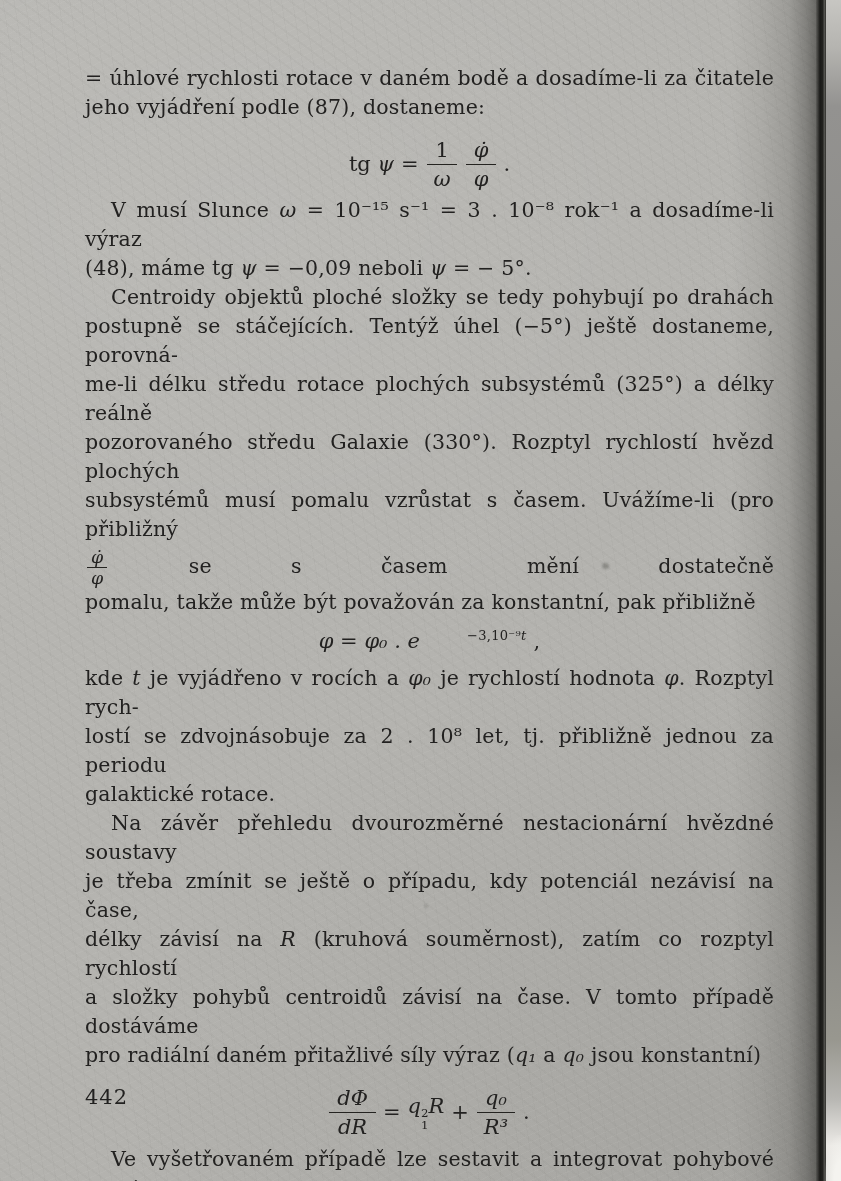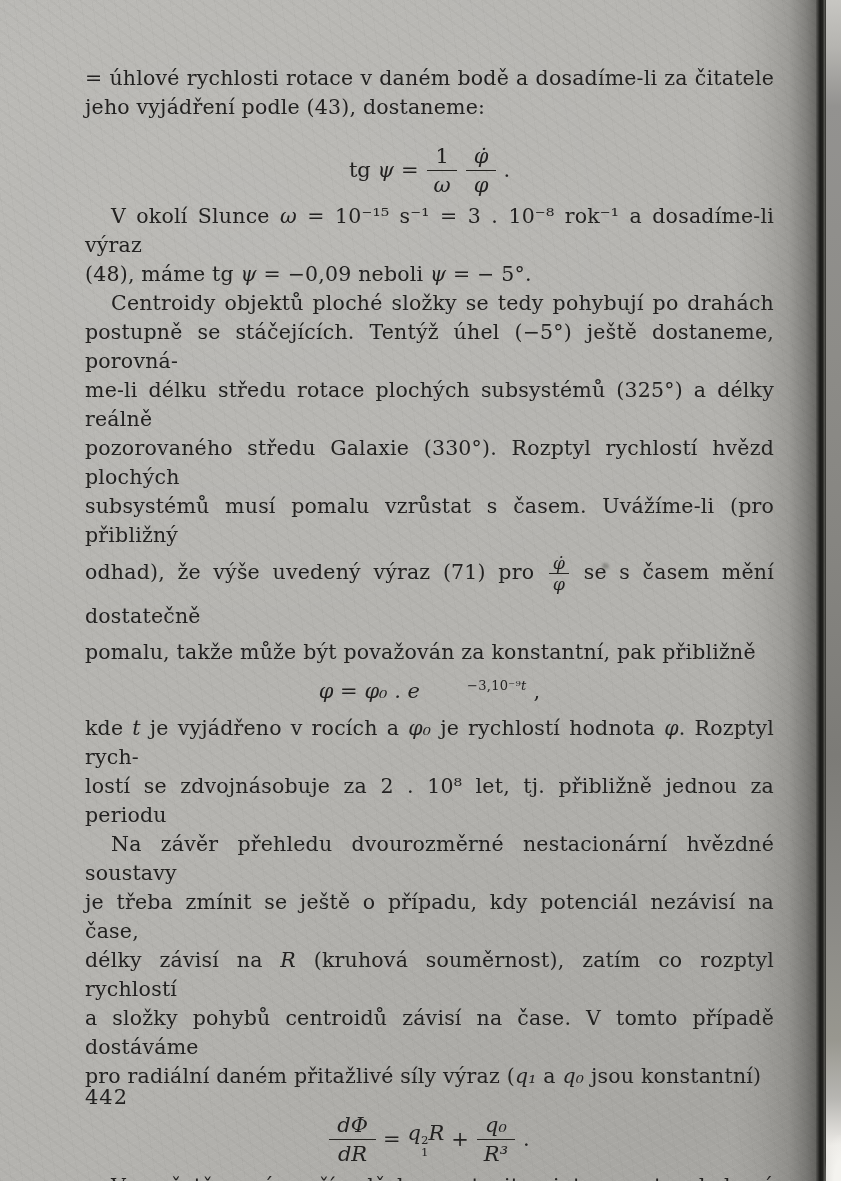--- a/index.html
+++ b/index.html
@@ -60,21 +60,21 @@
   }
   .line.left { text-align-last:left; }
   .line.ind { text-indent:26px; }
   .line.tall { line-height:44px; }
   .it { font-style:italic; }
 
   
   .formula {
     display:flex; justify-content:center; align-items:center;
     gap:7px; font-size:21px; line-height:1.2;
-    margin:22px 0 5px 0; min-height:48px;
+    margin:16px 0 5px 0; min-height:48px;
   }
   .formula.compact { min-height:38px; margin:5px 0 4px 0; }
   .frac { display:inline-flex; flex-direction:column; align-items:center; text-align:center; vertical-align:middle; }
   .frac .num { padding:0 8px 2px; border-bottom:1.6px solid #242320; line-height:1.15; }
   .frac .den { padding:2px 8px 0; line-height:1.15; }
   .grp { display:inline; }
   sup.exp { font-size:0.62em; vertical-align:0.65em; letter-spacing:0.3px;margin-left:47px; }
   .stack {
     display:inline-flex; flex-direction:column; align-items:center;
     font-size:0.56em; line-height:1.0; vertical-align:-0.32em; letter-spacing:0;
@@ -94,67 +94,67 @@
 
 <div class="page">
   <div class="texture"></div>
   <div class="speck s1"></div>
   <div class="speck s2"></div>
 
   <div class="text-block">
 
     <div class="para">
       <div class="line"><span>= úhlové rychlosti rotace v daném bodě a dosadíme-li za čitatele</span></div>
-      <div class="line left"><span>jeho vyjádření podle (43), dostaneme:</span></div>
+      <div class="line left"><span>jeho vyjádření podle (87), dostaneme:</span></div>
     </div>
 
     <div class="formula">
       <span class="grp"><span>tg </span><span class="it">ψ</span></span>
       <span>=</span>
       <span class="frac">
           <span class="num">1</span>
           <span class="den it">ω</span>
         </span>
       <span class="frac">
           <span class="num it">φ̇</span>
           <span class="den it">φ</span>
         </span>
       <span>.</span>
     </div>
 
     <div class="para">
-      <div class="line ind"><span>V okolí Slunce </span><span class="it">ω</span><span> = 10⁻¹⁵ s⁻¹ = 3 . 10⁻⁸ rok⁻¹ a dosadíme-li výraz</span></div>
+      <div class="line ind"><span>V musí Slunce </span><span class="it">ω</span><span> = 10⁻¹⁵ s⁻¹ = 3 . 10⁻⁸ rok⁻¹ a dosadíme-li výraz</span></div>
       <div class="line left"><span>(48), máme tg </span><span class="it">ψ</span><span> = −0,09 neboli </span><span class="it">ψ</span><span> = − 5°.</span></div>
     </div>
 
     <div class="para">
       <div class="line ind"><span>Centroidy objektů ploché složky se tedy pohybují po drahách</span></div>
       <div class="line"><span>postupně se stáčejících. Tentýž úhel (−5°) ještě dostaneme, porovná-</span></div>
       <div class="line"><span>me-li délku středu rotace plochých subsystémů (325°) a délky reálně</span></div>
       <div class="line"><span>pozorovaného středu Galaxie (330°). Rozptyl rychlostí hvězd plochých</span></div>
       <div class="line"><span>subsystémů musí pomalu vzrůstat s časem. Uvážíme-li (pro přibližný</span></div>
       <div class="line tall">
-        <span><span>odhad), že výše uvedený výraz (71) pro</span></span>
         <span class="ifrac">
             <span class="num it">φ̇</span>
             <span class="den it">φ</span>
           </span>
         <span><span>se s časem mění dostatečně</span></span>
       </div>
       <div class="line left"><span>pomalu, takže může být považován za konstantní, pak přibližně</span></div>
     </div>
 
     <div class="formula compact">
       <span class="grp"><span class="it">φ = φ₀ . e</span><sup class="exp"><span>−3,10⁻⁹</span><span class="it">t</span></sup></span>
       <span>,</span>
     </div>
 
     <div class="para">
       <div class="line"><span>kde </span><span class="it">t</span><span> je vyjádřeno v rocích a </span><span class="it">φ₀</span><span> je rychlostí hodnota </span><span class="it">φ</span><span>. Rozptyl rych-</span></div>
       <div class="line"><span>lostí se zdvojnásobuje za 2 . 10⁸ let, tj. přibližně jednou za periodu</span></div>
+      <div class="line left"><span>galaktické rotace.</span></div>
     </div>
 
     <div class="para">
       <div class="line ind"><span>Na závěr přehledu dvourozměrné nestacionární hvězdné soustavy</span></div>
       <div class="line"><span>je třeba zmínit se ještě o případu, kdy potenciál nezávisí na čase,</span></div>
       <div class="line"><span>délky závisí na </span><span class="it">R</span><span> (kruhová souměrnost), zatím co rozptyl rychlostí</span></div>
       <div class="line"><span>a složky pohybů centroidů závisí na čase. V tomto případě dostáváme</span></div>
       <div class="line left"><span>pro radiální daném přitažlivé síly výraz (</span><span class="it">q₁</span><span> a </span><span class="it">q₀</span><span> jsou konstantní)</span></div>
     </div>
 

